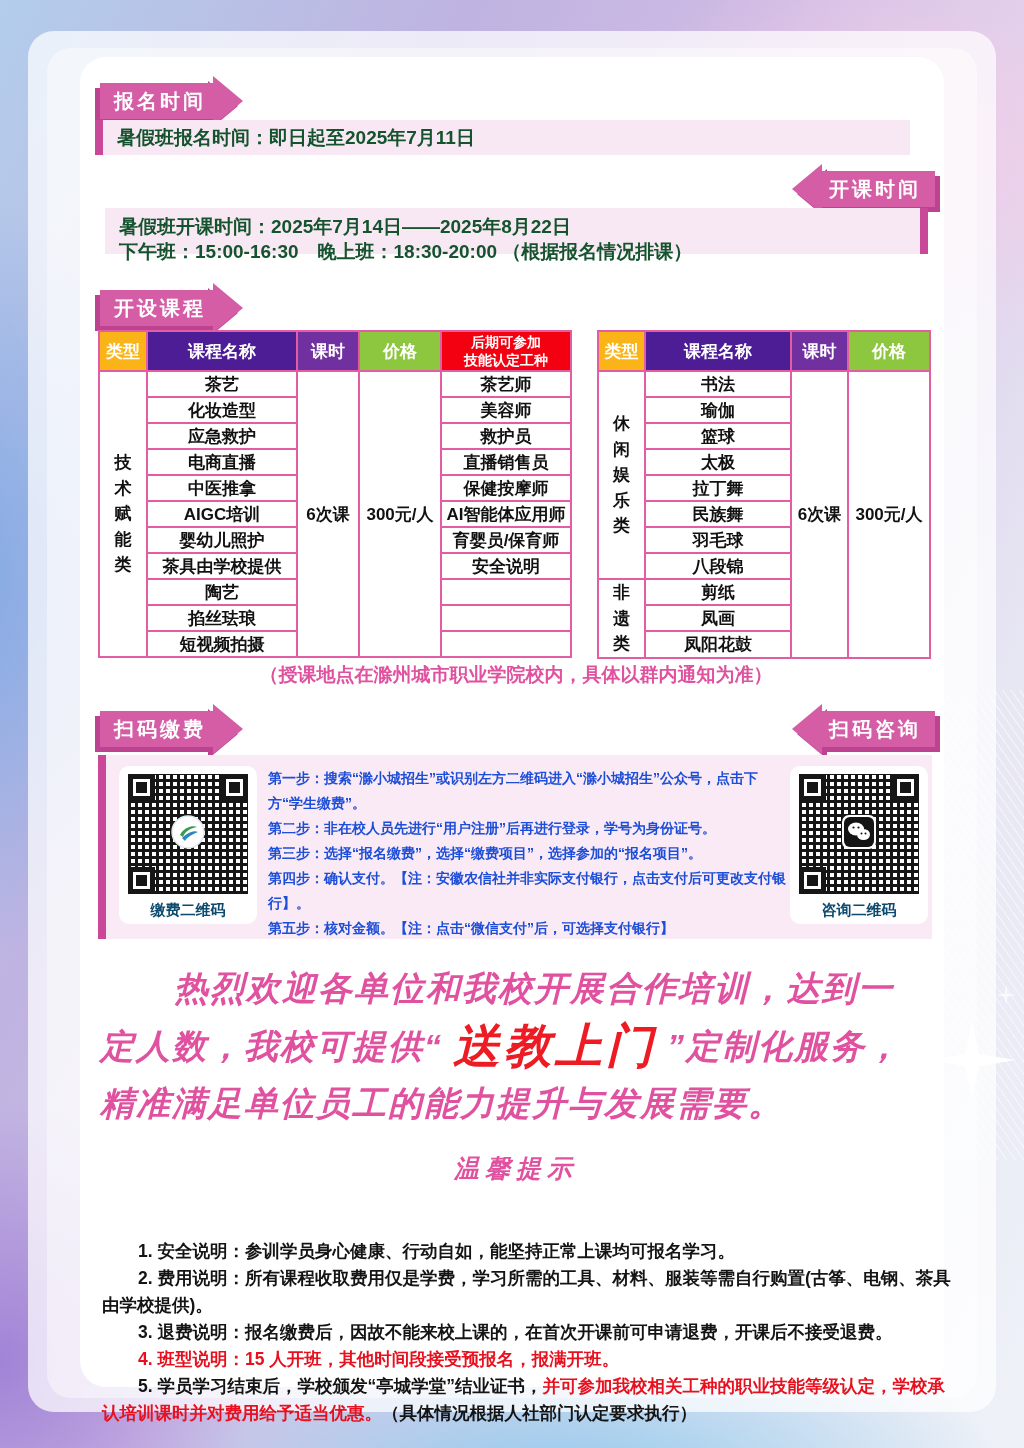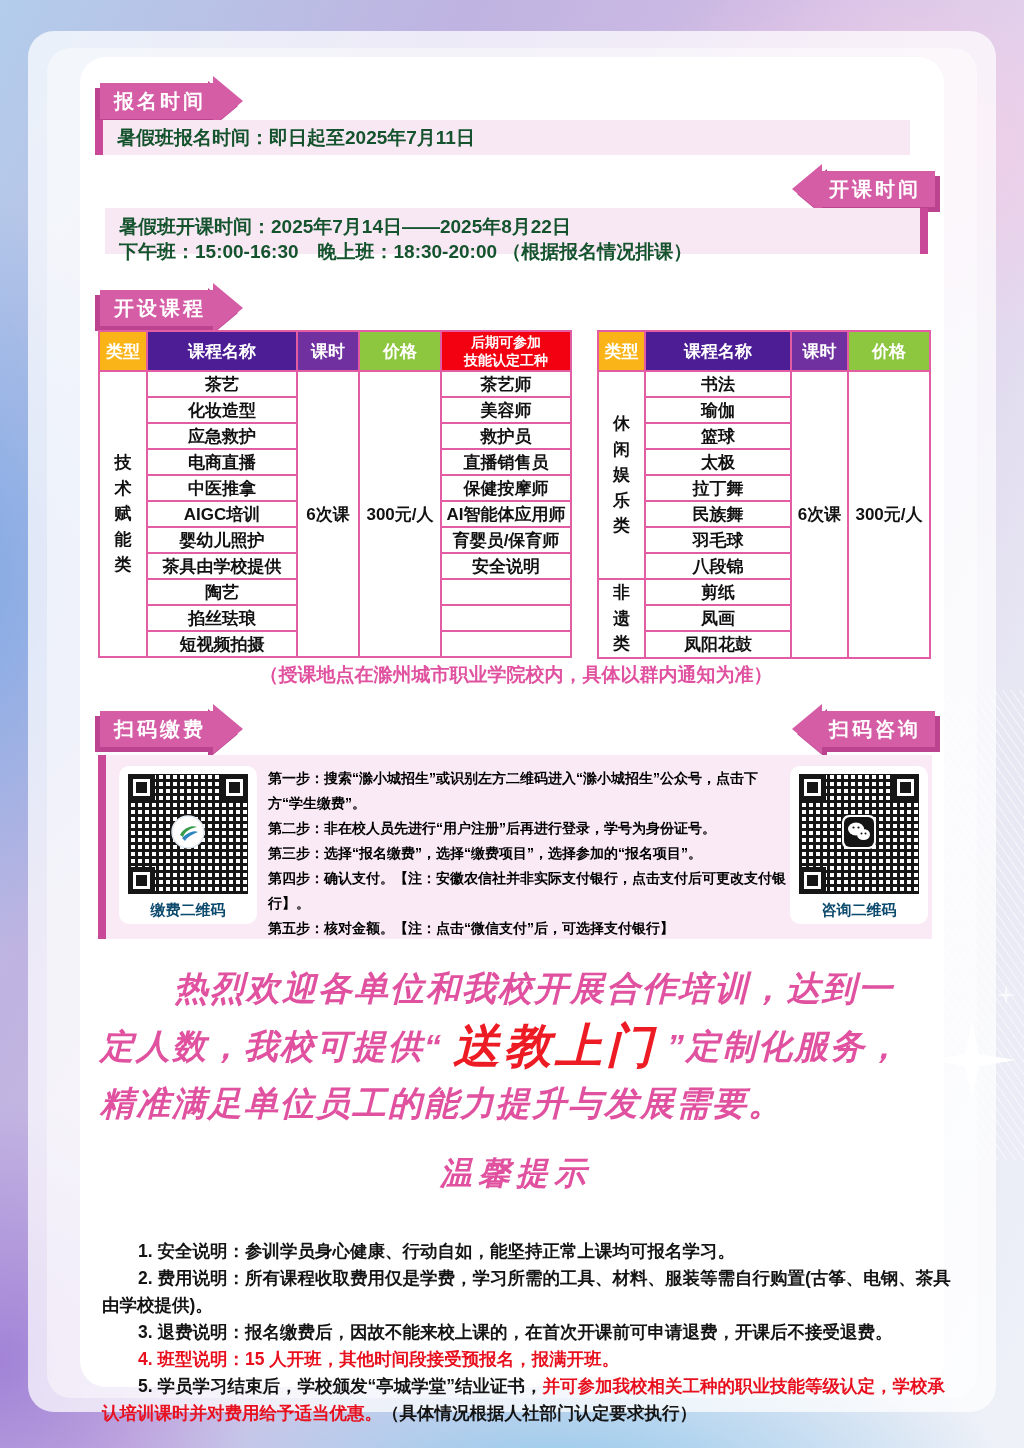--- a/index.html
+++ b/index.html
@@ -82,32 +82,32 @@
   .qr { position:relative; width:120px; height:120px; margin:0 auto; background-color:#fff;
     background-image:
       repeating-linear-gradient(0deg, #161616 0 3px, transparent 3px 7px),
       repeating-linear-gradient(90deg, #161616 0 3px, #ffffff 3px 7px); }
   .qr .f { position:absolute; width:27px; height:27px; border:5px solid #161616; background:#fff; }
   .qr .f::after { content:""; position:absolute; inset:3px; background:#161616; }
   .qr .f.tl { top:0; left:0; } .qr .f.tr { top:0; right:0; } .qr .f.bl { bottom:0; left:0; }
   .qr .logo { position:absolute; left:50%; top:50%; transform:translate(-50%,-50%); }
   .qr-label { font-size:15px; font-weight:bold; color:#0c4a6e; margin-top:6px; line-height:20px; }
   .steps { position:absolute; left:162px; top:11px; width:520px; font-size:14px; font-weight:600;
-    color:#000000; line-height:25px; }
+    color:#1d4ed8; line-height:25px; }
   .steps p { margin:0; }
 
   
   .promo { position:absolute; left:100px; top:960px; width:838px; z-index:3;
     color:var(--pinktext); font-weight:900; font-style:italic; font-size:34px;
     letter-spacing:2px; line-height:57px; }
   .promo .hl { color:#ed1c24; font-size:47px; margin:0 10px; vertical-align:-4px; letter-spacing:4px; }
 
   
   .tips-title { position:absolute; left:98px; top:1152px; width:836px; text-align:center;
-    color:var(--pinktext); font-weight:bold; font-style:italic; font-size:32px; letter-spacing:6px; z-index:3; }
+    color:var(--pinktext); font-weight:bold; font-style:italic; font-size:25px; letter-spacing:6px; z-index:3; }
   .tips { position:absolute; left:102px; top:1194px; width:850px; font-size:17.5px;
     line-height:27px; font-weight:700; color:#141414; z-index:3;margin-top:44px; }
   .tips p { text-indent:36px; margin:0; }
   .tips .red, .tips p.red { color:var(--red); }
 </style>
 </head>
 <body>
 
 <div class="page">
 

